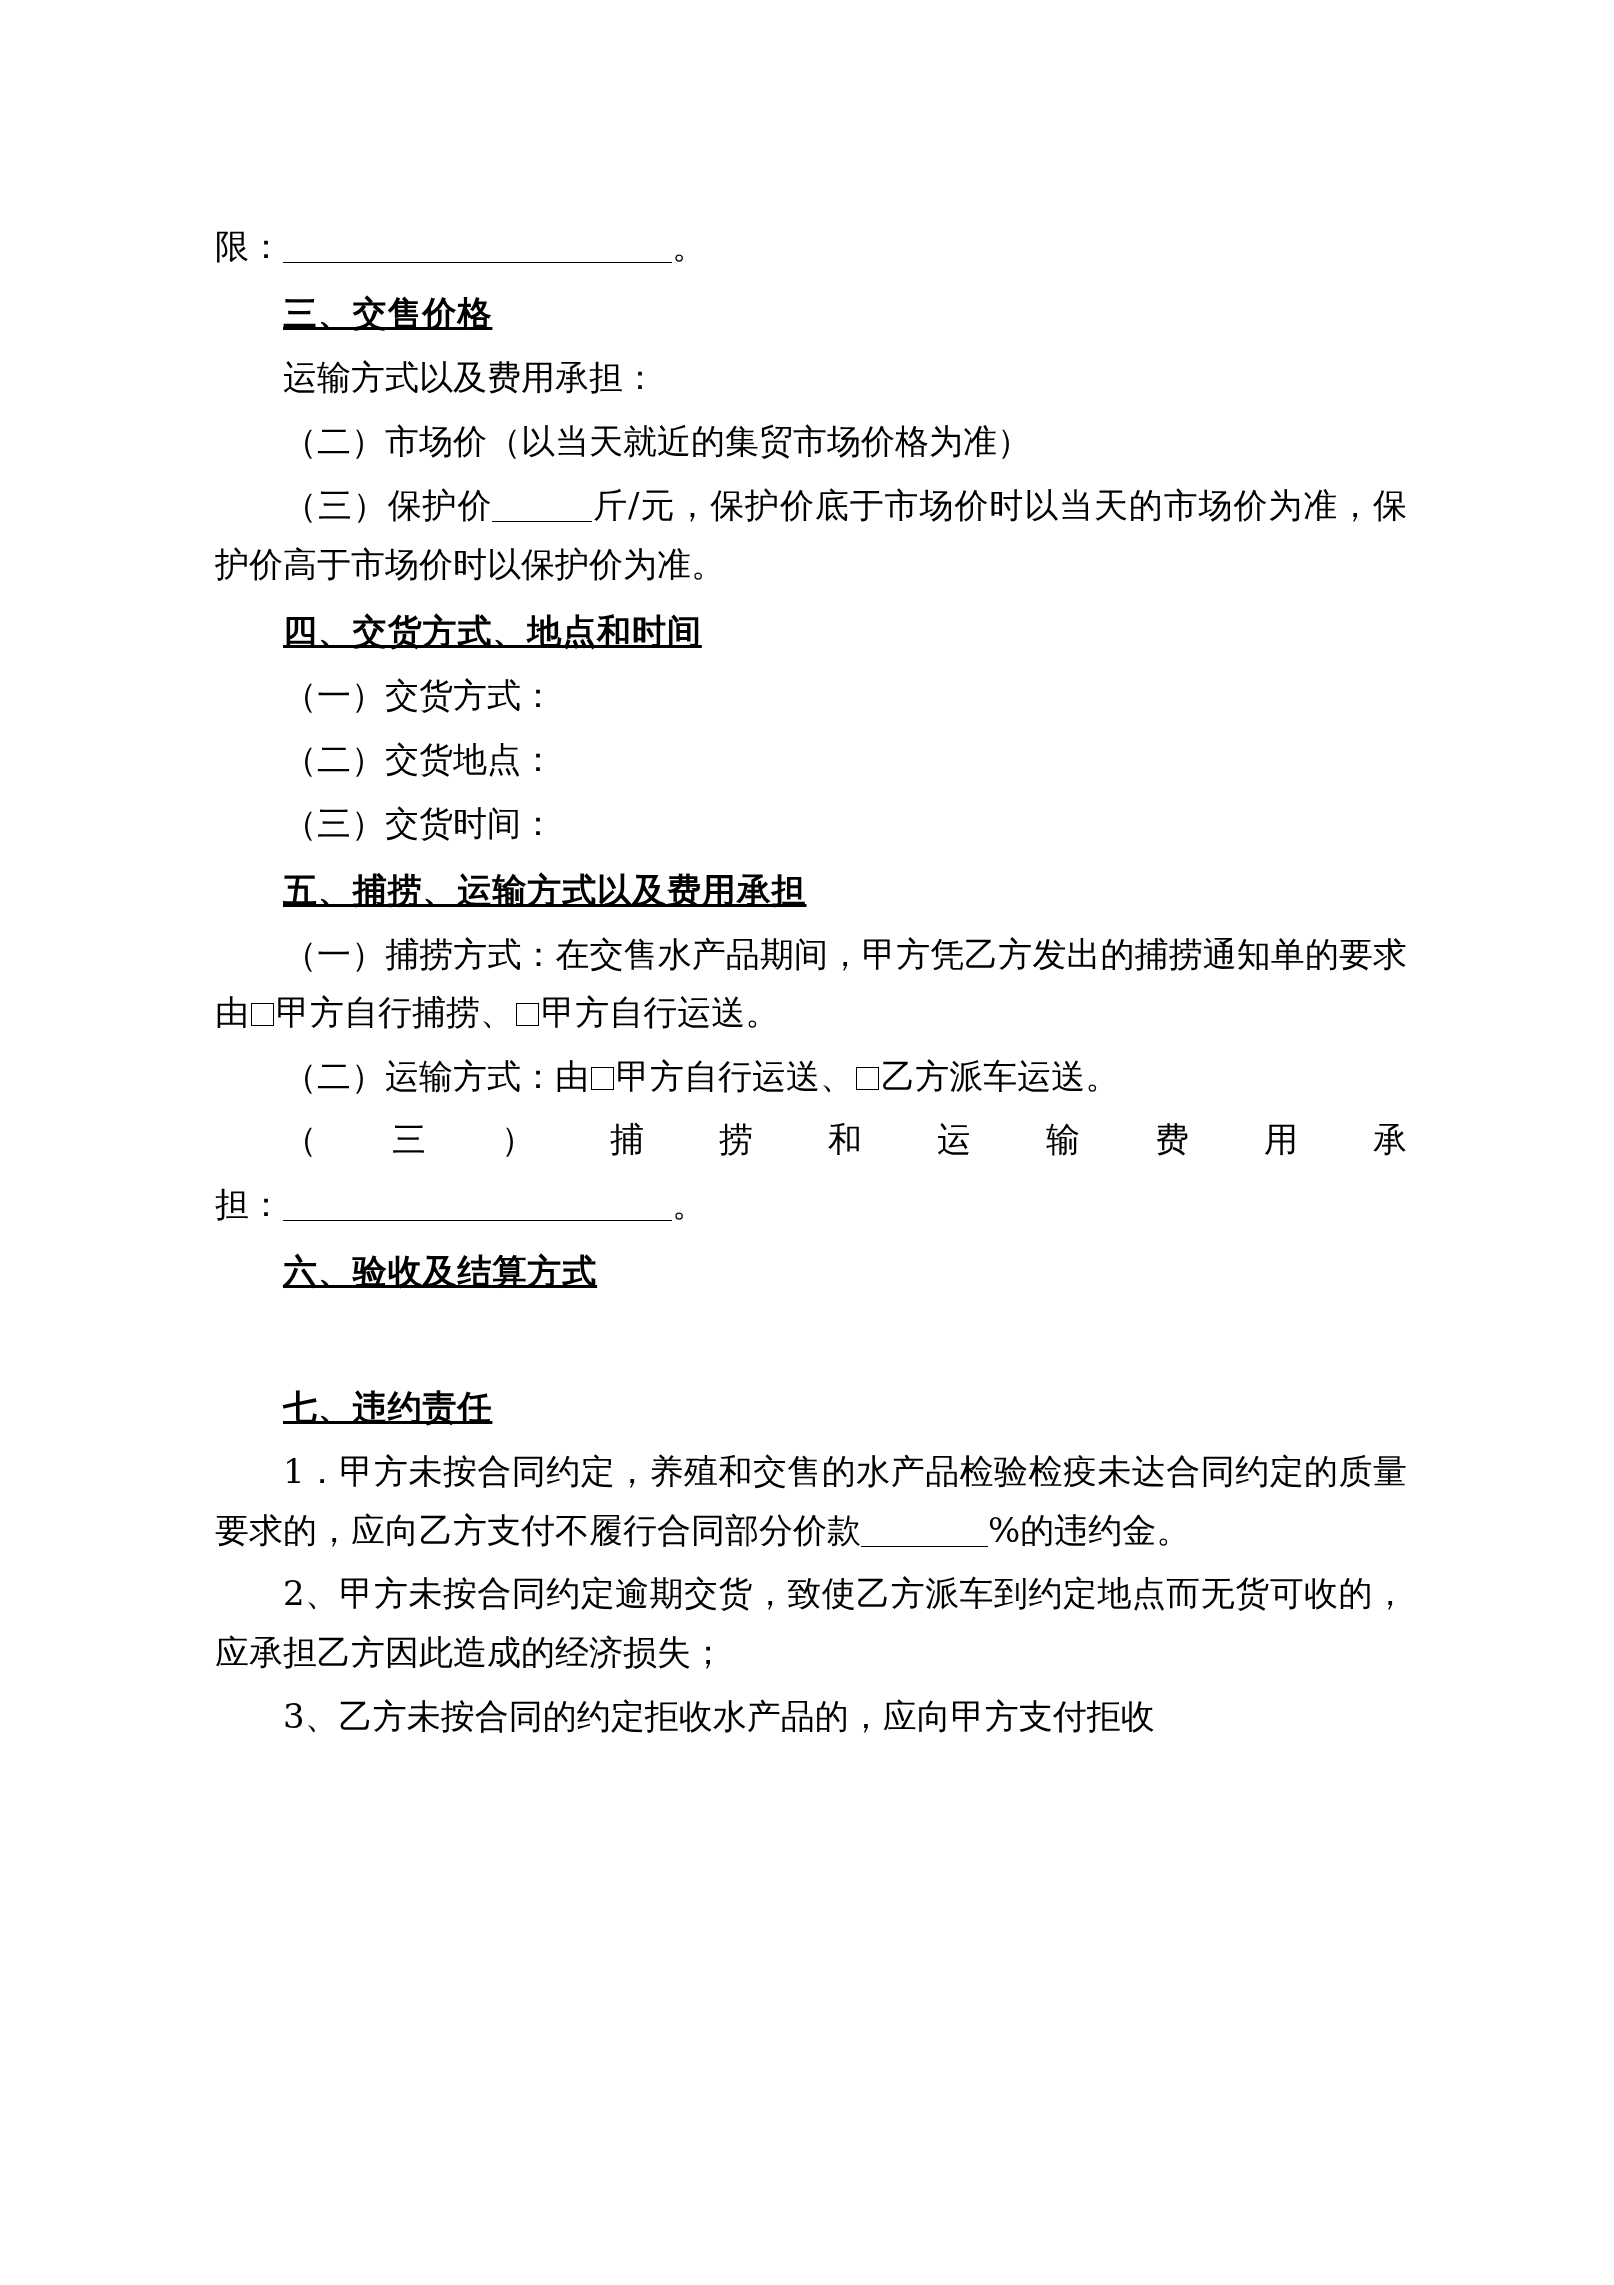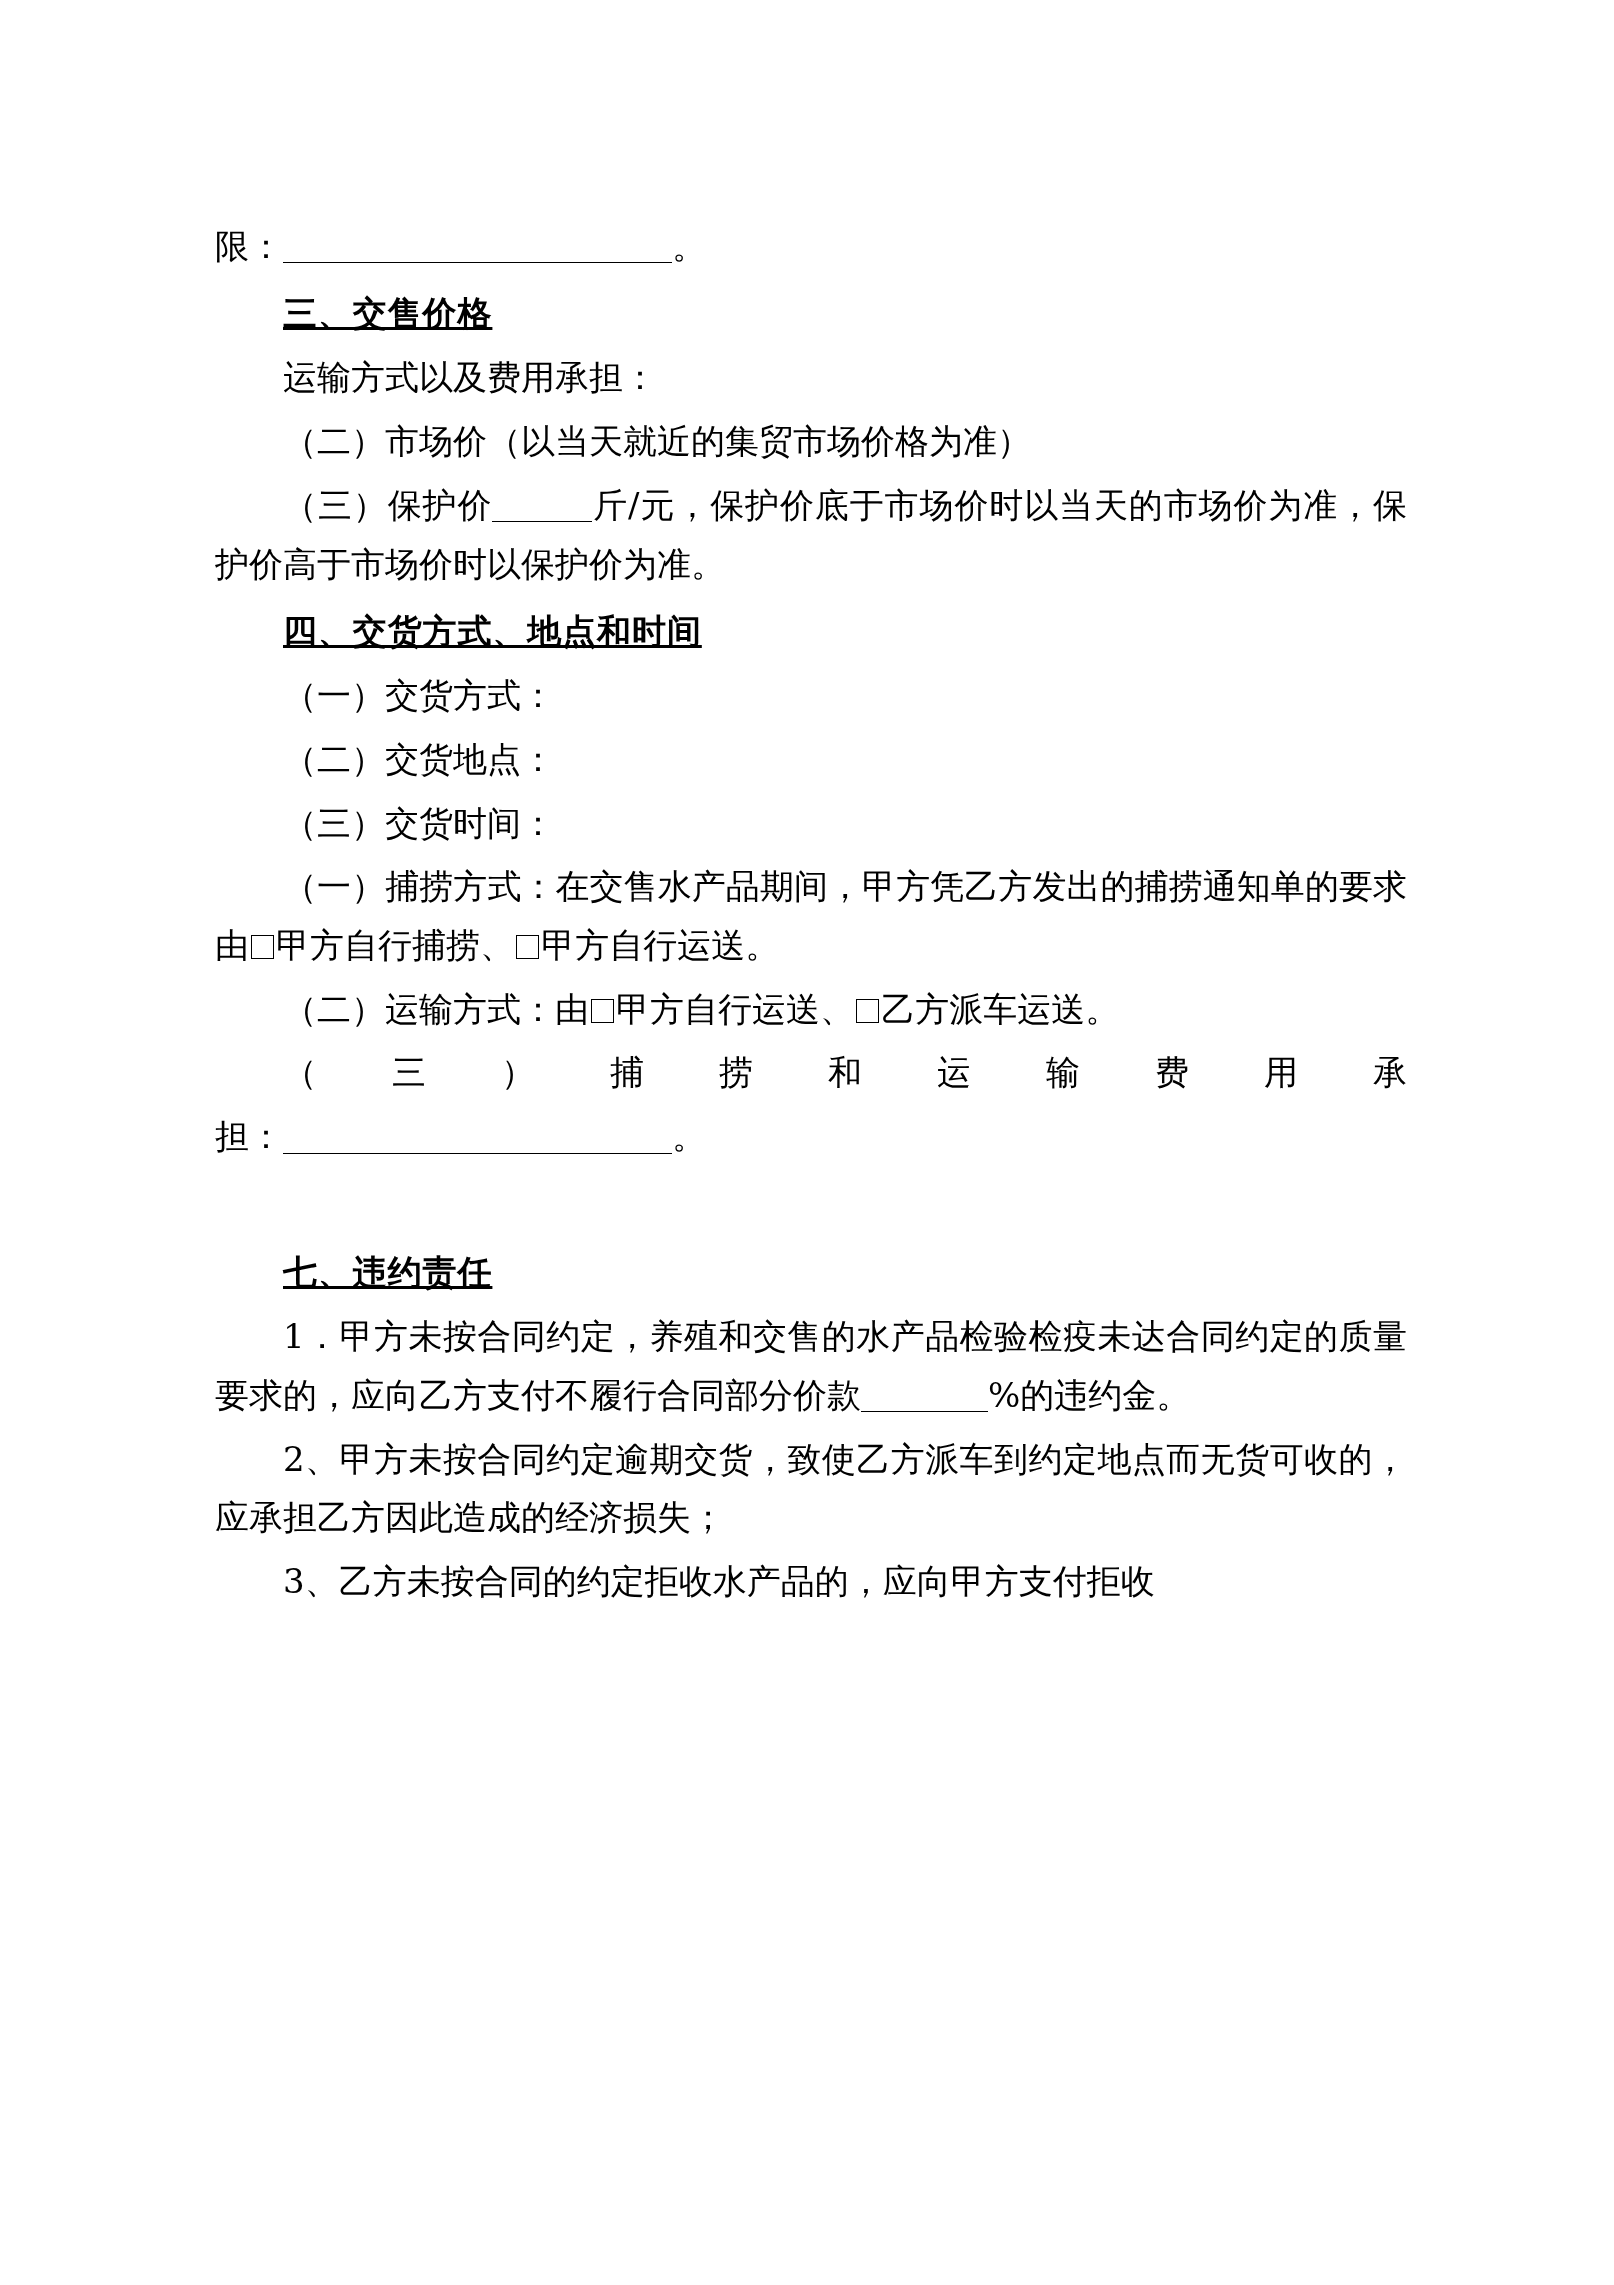--- a/index.html
+++ b/index.html
@@ -87,31 +87,33 @@
     <div class="line indent">（二）市场价（以当天就近的集贸市场价格为准）</div>
     <div class="line indent">
       <span>（三）保护价</span><span class="blank-short"></span><span>斤/元，保护价底于市场价时以当天的市场价为准，保护价高于市场价时以保护价为准。</span>
     </div>
 
     <div class="heading">四、交货方式、地点和时间</div>
     <div class="line indent">（一）交货方式：</div>
     <div class="line indent">（二）交货地点：</div>
     <div class="line indent">（三）交货时间：</div>
 
+    <div class="heading">五、捕捞、运输方式以及费用承担</div>
     <div class="line indent">
       <span>（一）捕捞方式：在交售水产品期间，甲方凭乙方发出的捕捞通知单的要求由</span><span class="checkbox"></span><span>甲方自行捕捞、</span><span class="checkbox"></span><span>甲方自行运送。</span>
     </div>
     <div class="line indent">
       <span>（二）运输方式：由</span><span class="checkbox"></span><span>甲方自行运送、</span><span class="checkbox"></span><span>乙方派车运送。</span>
     </div>
     <div class="line spread">（ 三 ） 捕 捞 和 运 输 费 用 承</div>
     <div class="line">
       <span>担：</span><span class="blank-long"></span><span>。</span>
     </div>
 
+    <div class="heading">六、验收及结算方式</div>
     <div class="gap-block"></div>
 
     <div class="heading">七、违约责任</div>
     <div class="line indent">
       <span>1．甲方未按合同约定，养殖和交售的水产品检验检疫未达合同约定的质量要求的，应向乙方支付不履行合同部分价款</span><span class="blank-short" style="width:127px"></span><span>%的违约金。</span>
     </div>
     <div class="line indent">2、甲方未按合同约定逾期交货，致使乙方派车到约定地点而无货可收的，应承担乙方因此造成的经济损失；</div>
     <div class="line indent">3、乙方未按合同的约定拒收水产品的，应向甲方支付拒收</div>
 
   </div>

